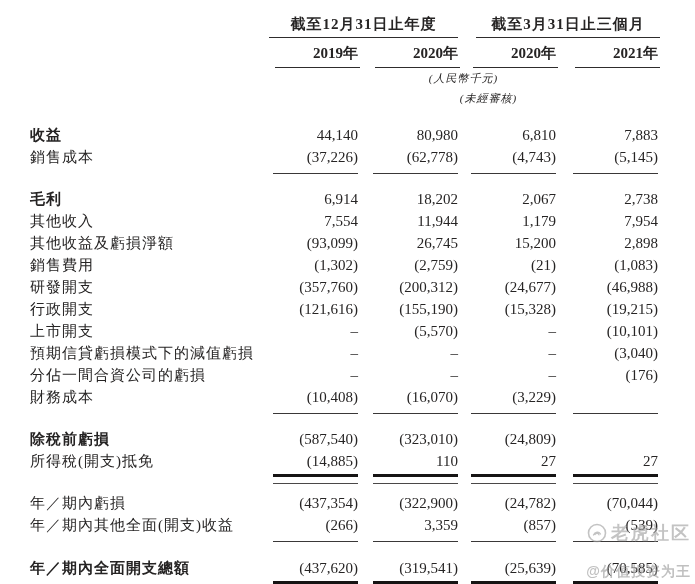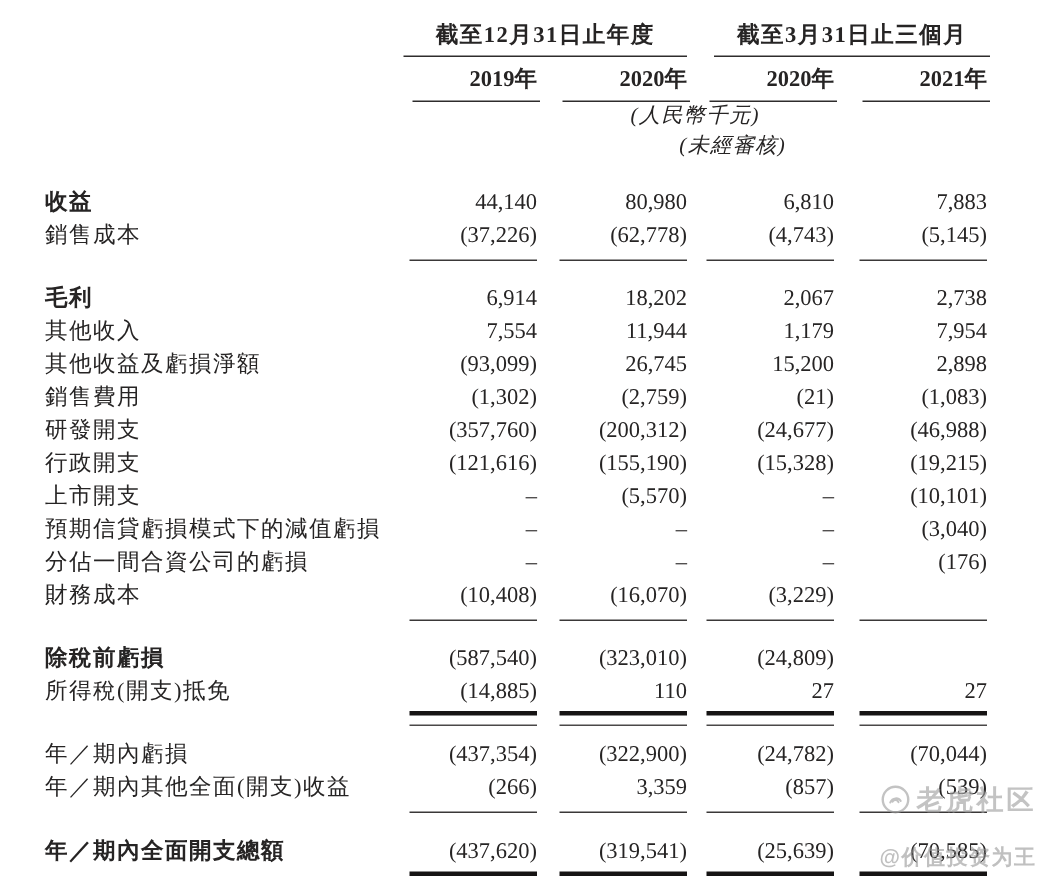--- a/index.html
+++ b/index.html
@@ -25,21 +25,21 @@
     letter-spacing:1px;
     border-bottom:1.5px solid #2e2c2c;padding-bottom:2px;
   }
   .grp1{grid-column:2 / span 2;margin-left:14px;margin-right:2px;}
   .grp2{grid-column:4 / span 2;margin-left:16px;}
   .year-row .num-cell{font-weight:bold;padding-top:4px;}
   .year-underline{height:4px;}
   .year-underline .u{width:85px;margin-left:auto;border-top:1.5px solid #2e2c2c;}
   .note-row{display:grid;grid-template-columns:225px 405px;}
   .note{
-    font-style:italic;font-size:14px;line-height:20px;text-align:center;
+    font-style:italic;font-size:11px;line-height:20px;text-align:center;
     letter-spacing:1px;white-space:nowrap;
   }
   .note-unit{transform:translateX(6px);}
   .note-audit{transform:translateX(31px);}
   
   .rule-row{height:6px;}
   .rule-row .line{width:85px;margin-left:auto;margin-right:2px;}
   .line.single{border-top:1.2px solid #3a3838;margin-top:3px;}
   .line.double{height:6px;border-top:3px solid #161414;border-bottom:1.2px solid #4a4848;margin-top:2px;}
   .gap16{height:16px;}

